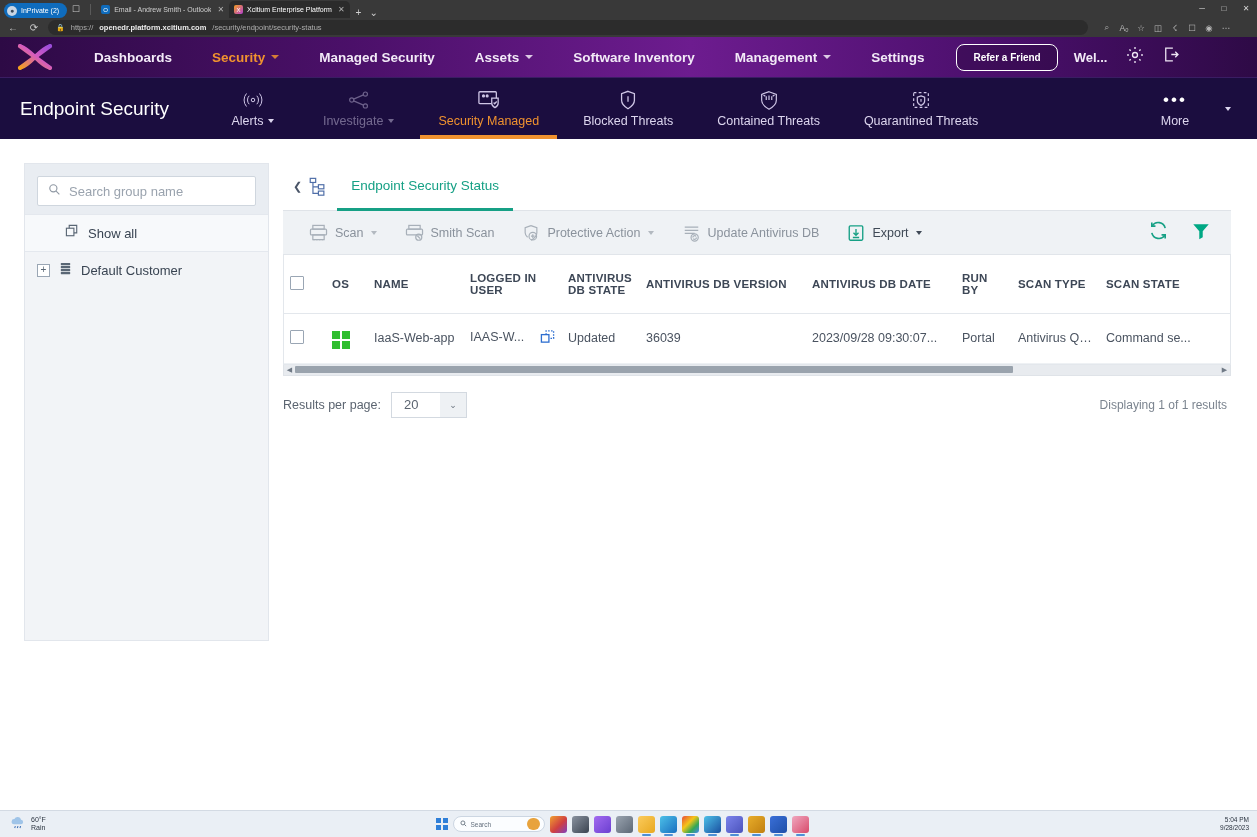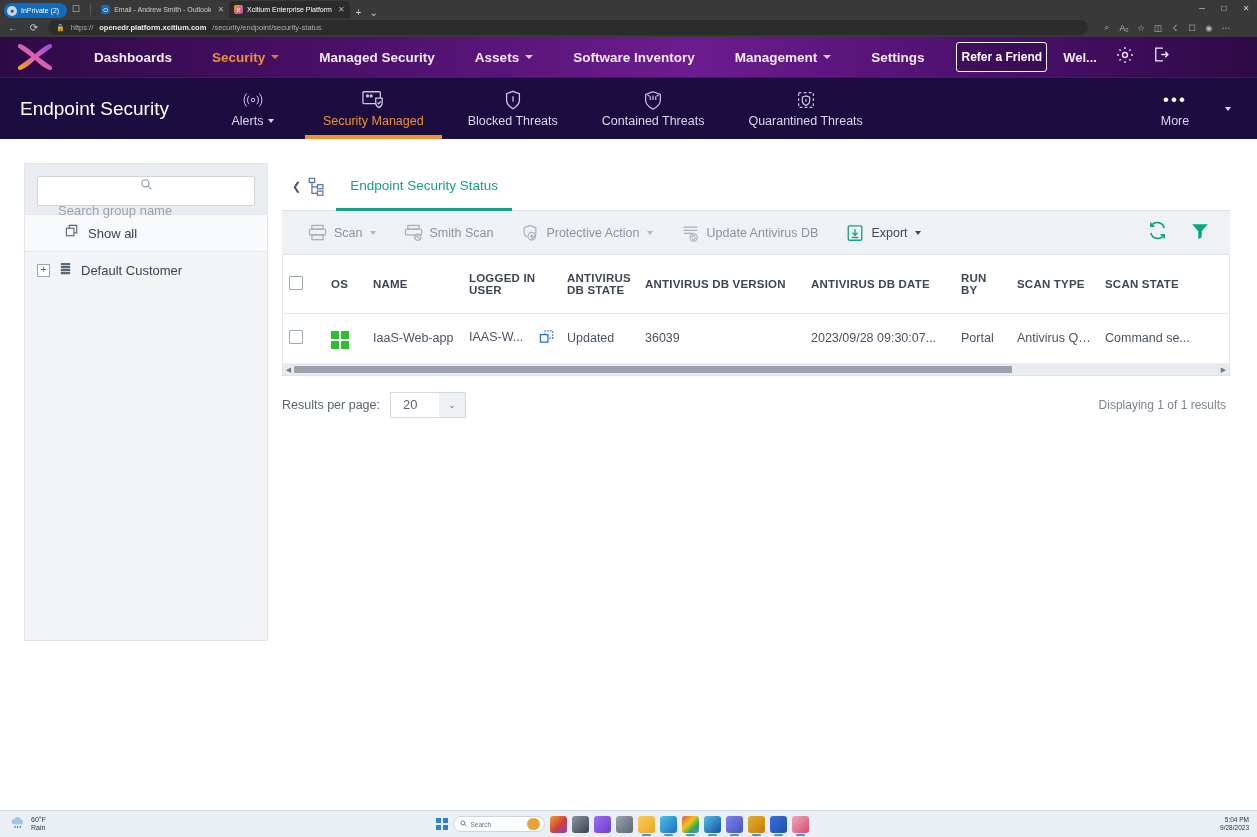--- a/index.html
+++ b/index.html
@@ -90,23 +90,23 @@
     color: #f2eaf7; font-size: 13.5px; font-weight: bold;
     padding: 0 20px; white-space: nowrap;
   }
   .topnav-item.active { color: #f0922f; }
   .caret-dn {
     width: 0; height: 0; border-left: 4px solid transparent;
     border-right: 4px solid transparent; border-top: 4px solid currentColor;
     opacity: .85;
   }
   .refer-btn {
-    border: 1.5px solid #ffffff; border-radius: 3px;
-    color: #ffffff; font-size: 12px; font-weight: bold;
-    padding: 7px 4px; margin-left: 12px; white-space: nowrap;
+    border: 1.5px solid #ffffff; border-radius: 8px;
+    color: #ffffff; font-size: 10px; font-weight: bold;
+    padding: 7px 16px; margin-left: 12px; white-space: nowrap;
     background: rgba(0,0,0,.18);
   }
   .welcome-txt { color: #f2eaf7; font-size: 13px; font-weight: bold; padding: 0 10px 0 16px; }
   .top-ico { color: #efe7f5; font-size: 17px; padding: 0 8px; }
 
   
   .module-nav {
     height: 62px; background: #1b0d3f;
     display: flex; align-items: stretch; padding-left: 20px;
     border-top: 1px solid #3a1d63;
@@ -139,21 +139,21 @@
   
   .workspace { display: flex; background: #ffffff; height: 528px; }
 
   .sidebar {
     width: 248px; margin: 24px 0 0 24px; background: #f2f4f7;
     border: 1px solid #e2e6ec; height: 478px;
   }
   .search-wrap { padding: 12px 12px 8px; background: #e9edf2; }
   .search-box {
     background: #fff; border: 1px solid #cfd6de; border-radius: 2px;
-    height: 30px; display: flex; align-items: center; gap: 8px; padding: 0 10px; flex-direction: column;
+    height: 30px; display: flex; align-items: center; gap: 8px; padding: 0 10px;
   }
   .search-box input {
     border: 0; outline: 0; flex: 1; font-size: 13px;
     color: #5b6470; font-family: "Liberation Sans", sans-serif;
     background: transparent;
   }
   .search-box input::placeholder { color: #9aa3ae; }
   .tree-row {
     display: flex; align-items: center; gap: 8px;
     padding: 9px 12px; font-size: 13px; color: #394452;
@@ -392,20 +392,34 @@
         <path d="M12 5.5a8 8 0 000 11M22 5.5a8 8 0 010 11"></path>
         <path d="M8.5 2.5a13 13 0 000 17M25.5 2.5a13 13 0 010 17"></path>
       </svg>
     </span>
     <span class="mi-lbl">
       <span>Alerts</span>
       <span class="mod-chev"></span>
     </span>
   </div>
 
+  <div class="mod-item dim">
+    <span class="mi-ico">
+      <svg width="24" height="20" viewBox="0 0 26 22" fill="none" stroke="currentColor" stroke-width="1.3">
+        <circle cx="5" cy="11" r="2.3"></circle>
+          <circle cx="20" cy="4.5" r="2.3"></circle>
+          <circle cx="20" cy="17.5" r="2.3"></circle>
+        <path d="M7.1 10l10.8-4.6M7.1 12l10.8 4.6"></path>
+      </svg>
+    </span>
+    <span class="mi-lbl">
+      <span>Investigate</span>
+      <span class="mod-chev"></span>
+    </span>
+  </div>
 
   <div class="mod-item active">
     <span class="mi-ico">
       <svg width="26" height="22" viewBox="0 0 28 24" fill="none" stroke="currentColor" stroke-width="1.4">
         <rect x="3" y="3" width="19" height="13" rx="1"></rect>
         <circle cx="8" cy="7.5" r="1" fill="currentColor"></circle>
           <circle cx="12" cy="7.5" r="1" fill="currentColor"></circle>
         <path d="M17 10h7v5.5c0 3-3.5 4.8-3.5 4.8S17 18.5 17 15.5z" fill="#1b0d3f"></path>
         <path d="M19 14.8l1.2 1.3 2.2-2.4"></path>
       </svg>

